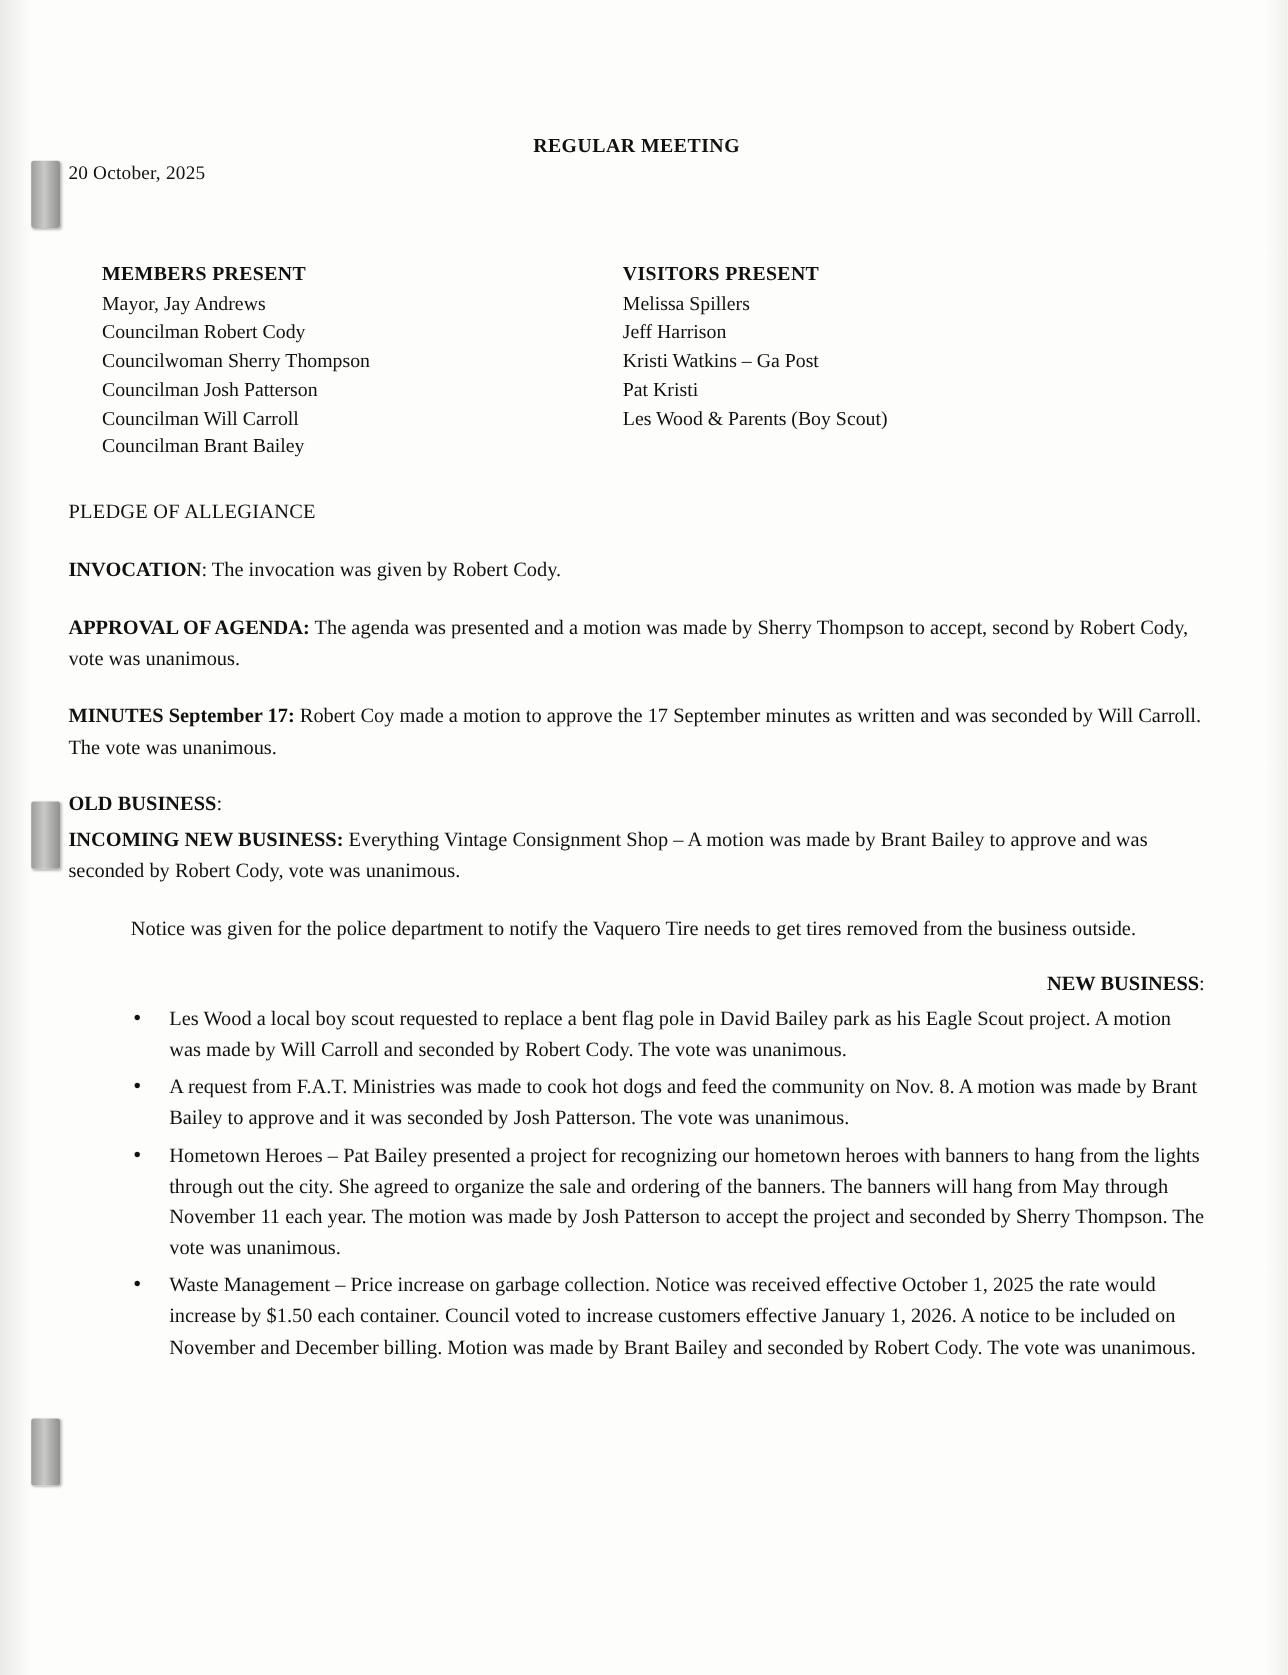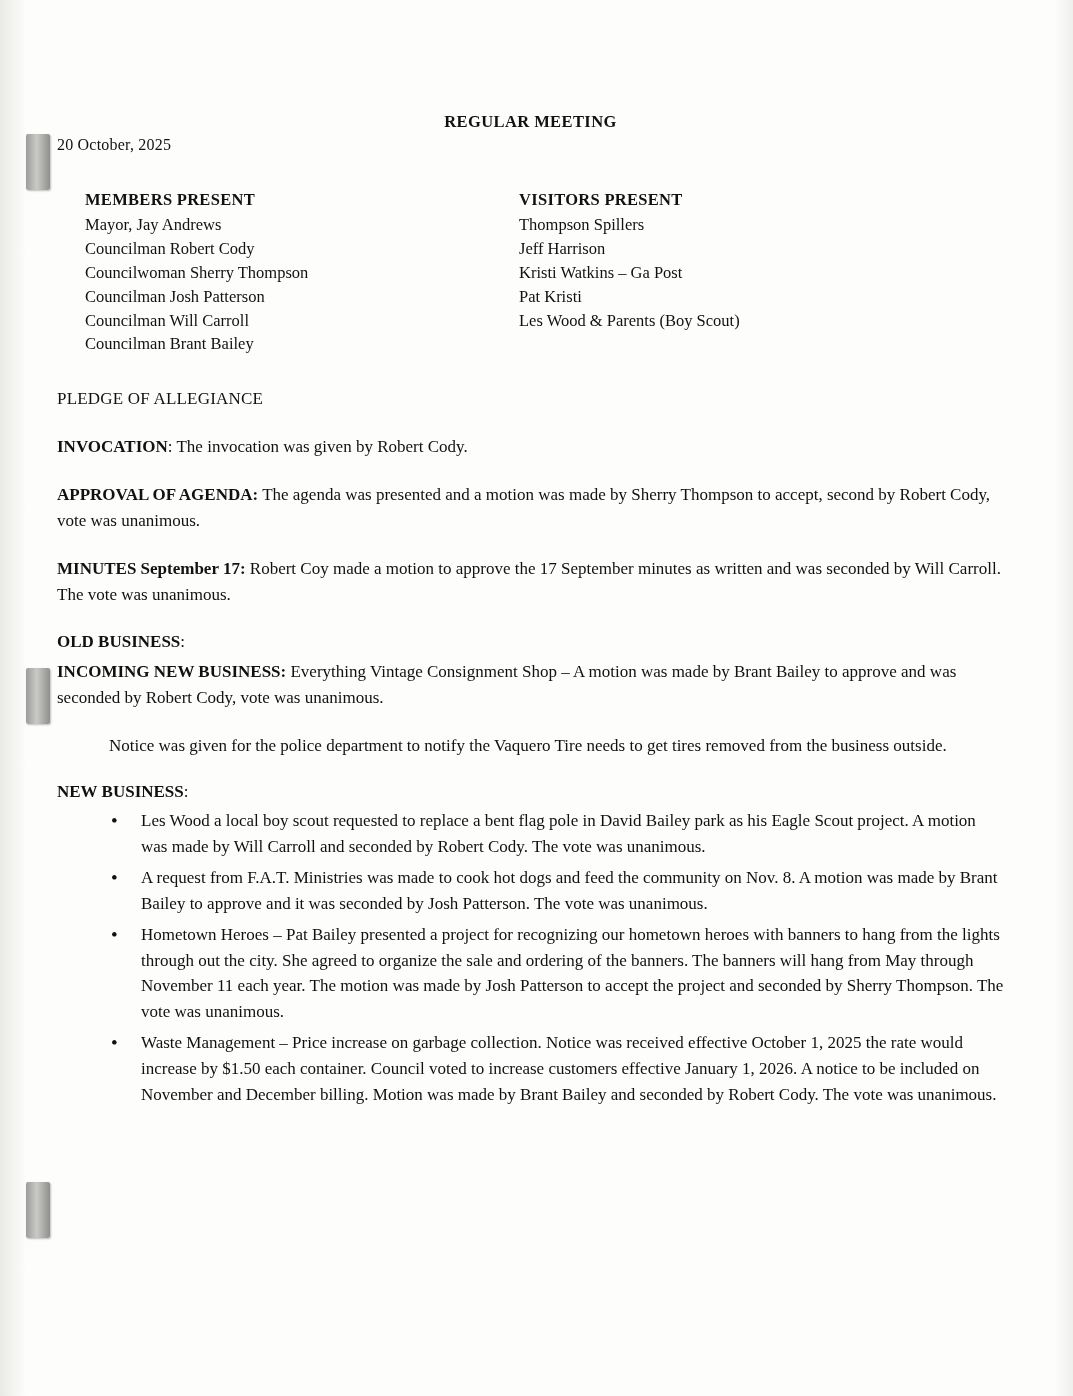--- a/index.html
+++ b/index.html
@@ -69,21 +69,21 @@
   .doc-date {
     text-align: left;
     font-weight: normal;
     font-size: 16px;
     letter-spacing: 0.2px;
     margin-top: 2px;
   }
 
   .attendance {
     display: flex;
-    margin-top: 34px;
+    margin-top: 62px;
     font-size: 16.5px;
     line-height: 1.45;
   }
   .col-members { width: 462px; padding-left: 28px; box-sizing: border-box; }
   .col-visitors { flex: 1; }
   .col-head {
     font-weight: bold;
     letter-spacing: 0.3px;
     margin-bottom: 1px;
   }
@@ -152,21 +152,21 @@
         <div class="col-head">MEMBERS PRESENT</div>
         <div class="name-line">Mayor, Jay Andrews</div>
         <div class="name-line">Councilman Robert Cody</div>
         <div class="name-line">Councilwoman Sherry Thompson</div>
         <div class="name-line">Councilman Josh Patterson</div>
         <div class="name-line">Councilman Will Carroll</div>
         <div class="name-line">Councilman Brant Bailey</div>
       </div>
       <div class="col-visitors">
         <div class="col-head">VISITORS PRESENT</div>
-        <div class="name-line">Thompson Spillers</div>
+        <div class="name-line">Melissa Spillers</div>
         <div class="name-line">Jeff Harrison</div>
         <div class="name-line">Kristi Watkins – Ga Post</div>
         <div class="name-line">Pat Kristi</div>
         <div class="name-line">Les Wood &amp; Parents (Boy Scout)</div>
       </div>
     </div>
 
     <div class="body-text">
 
 
@@ -186,21 +186,21 @@
 
       <p class="para" style="margin-bottom:4px;">
         <span class="lead">OLD BUSINESS</span><span>:</span>
       </p>
 
       <p class="para">
         <span class="lead">INCOMING NEW BUSINESS:</span><span> Everything Vintage Consignment Shop – A motion was made by Brant Bailey to approve and was seconded by Robert Cody, vote was unanimous.</span>
       </p>
       <p class="indent-block">Notice was given for the police department to notify the Vaquero Tire needs to get tires removed from the business outside.</p>
 
-      <p class="para" style="margin-bottom:4px;">
+      <p class="para" style="margin-bottom:4px;text-align:right;">
         <span class="lead">NEW BUSINESS</span><span>:</span>
       </p>
 
       <ul class="bullets">
         <li>Les Wood a local boy scout requested to replace a bent flag pole in David Bailey park as his Eagle Scout project. A motion was made by Will Carroll and seconded by Robert Cody. The vote was unanimous.</li>
         <li>A request from F.A.T. Ministries was made to cook hot dogs and feed the community on Nov. 8. A motion was made by Brant Bailey to approve and it was seconded by Josh Patterson. The vote was unanimous.</li>
         <li>Hometown Heroes – Pat Bailey presented a project for recognizing our hometown heroes with banners to hang from the lights through out the city. She agreed to organize the sale and ordering of the banners. The banners will hang from May through November 11 each year. The motion was made by Josh Patterson to accept the project and seconded by Sherry Thompson. The vote was unanimous.</li>
         <li>Waste Management – Price increase on garbage collection. Notice was received effective October 1, 2025 the rate would increase by $1.50 each container. Council voted to increase customers effective January 1, 2026. A notice to be included on November and December billing. Motion was made by Brant Bailey and seconded by Robert Cody. The vote was unanimous.</li>
       </ul>
 

